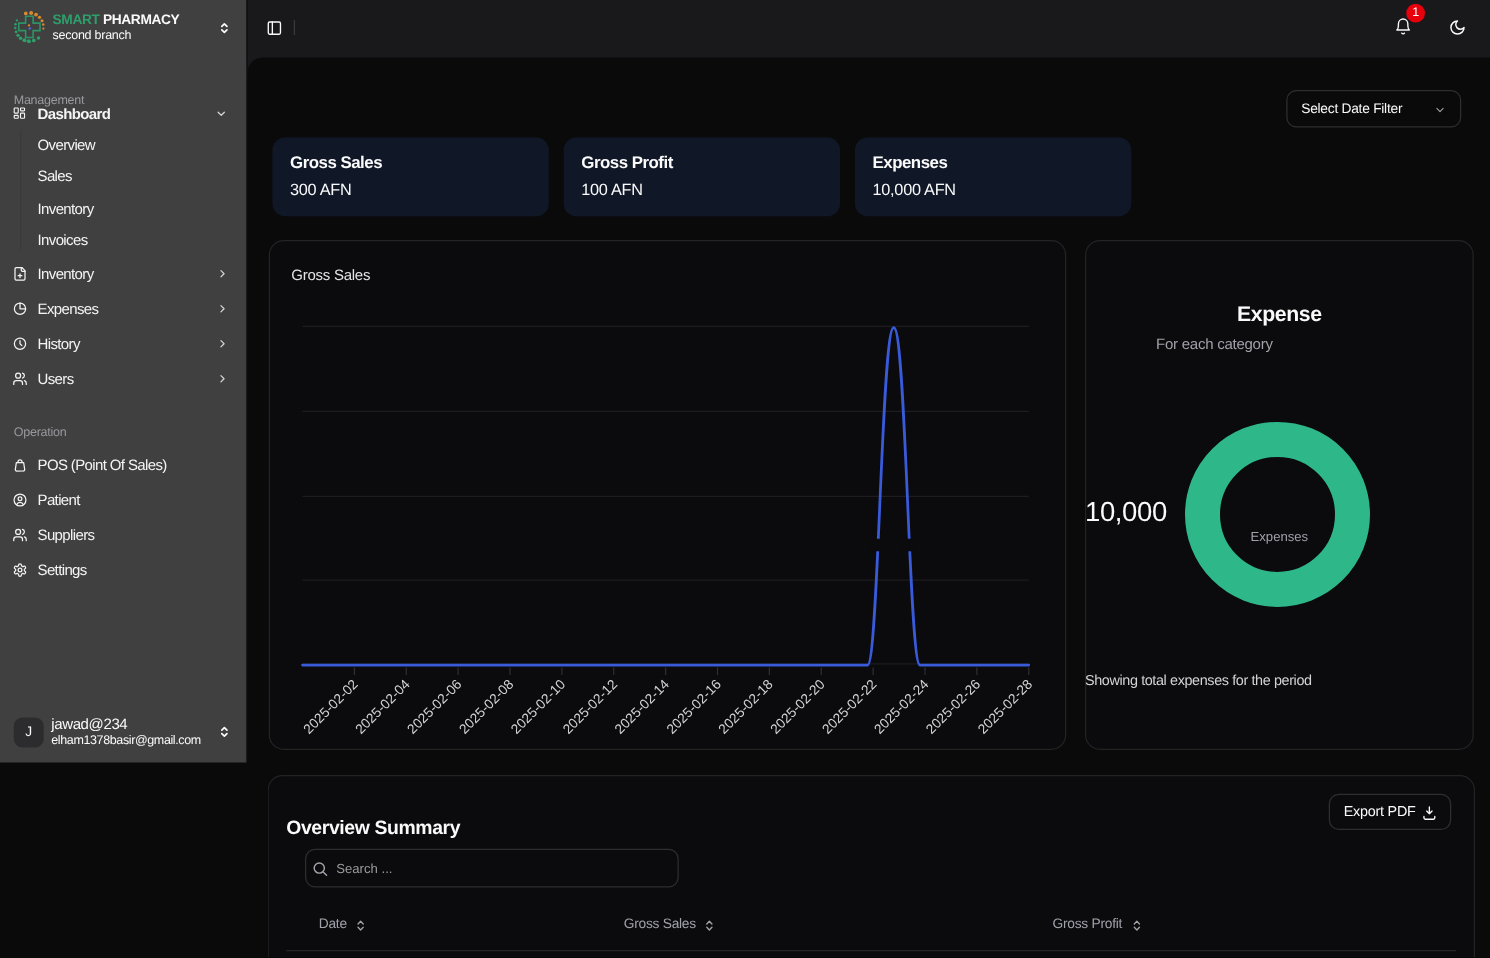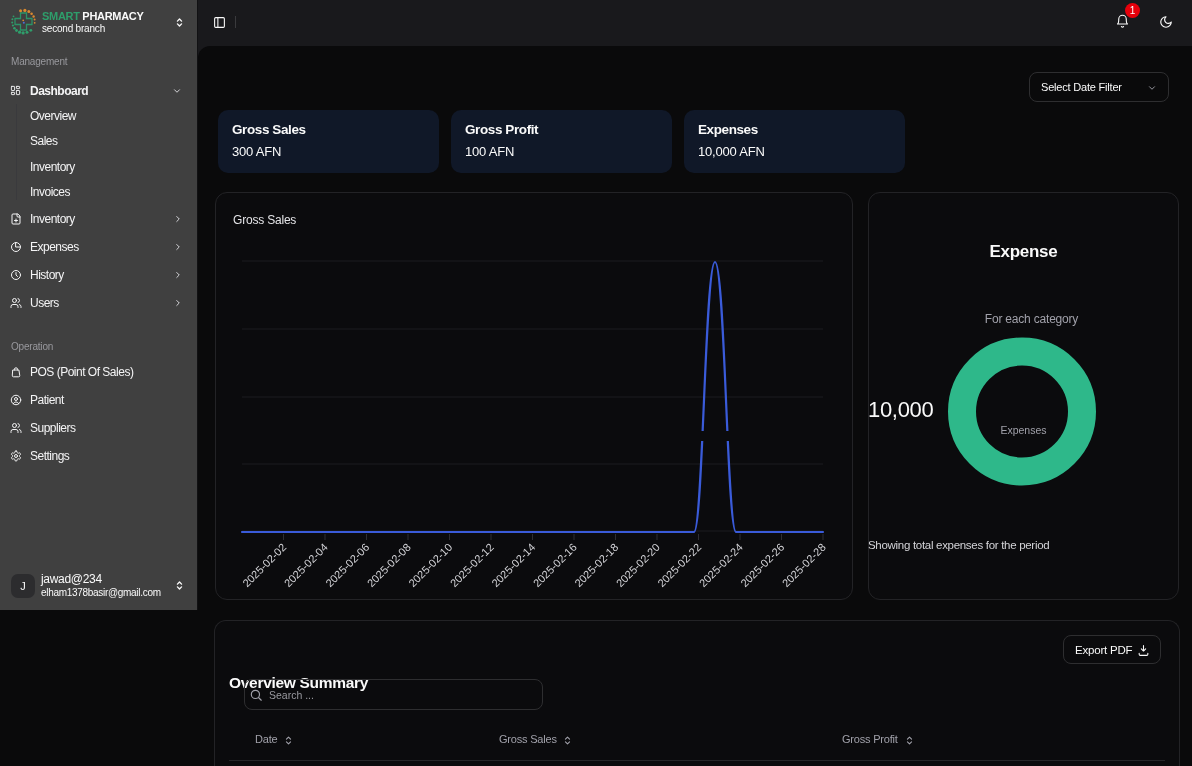--- a/index.html
+++ b/index.html
@@ -41,21 +41,21 @@
     <circle cx="17.0" cy="24.3" r="1.5" fill="#2f9e6b"></circle>
     <circle cx="20.8" cy="22.3" r="1.4" fill="#2f9e6b"></circle>
   </svg>
   <div class="abs" style="left:42px; top:10px; font-size:11px; font-weight:bold; color:#fafafa; letter-spacing:-0.3px;"><span style="color:#2e9e6b;">SMART</span> PHARMACY</div>
   <div class="abs" style="left:42px; top:23px; font-size:10px; letter-spacing:-0.2px; color:#fafafa;">second branch</div>
   <svg class="abs" style="left:175px; top:17px;" width="9" height="11" viewBox="0 0 12 16" fill="none" stroke="#fafafa" stroke-width="2" stroke-linecap="round" stroke-linejoin="round">
     <path d="M3 6 L6 3 L9 6"></path>
       <path d="M3 10 L6 13 L9 10"></path>
   </svg>
 
-  <div class="abs" style="left:11px; top:56px; font-size:10px; letter-spacing:-0.2px; color:#98989d;">Management</div>
+  <div class="abs" style="left:11px; top:75px; font-size:10px; letter-spacing:-0.2px; color:#98989d;">Management</div>
 
   <svg class="abs" style="left:10px; top:85px;" width="11" height="11" viewBox="0 0 24 24" fill="none" stroke="#f4f4f5" stroke-width="2" stroke-linecap="round" stroke-linejoin="round">
     <rect x="3" y="3" width="7" height="9" rx="1"></rect>
       <rect x="14" y="3" width="7" height="5" rx="1"></rect>
     <rect x="14" y="12" width="7" height="9" rx="1"></rect>
       <rect x="3" y="16" width="7" height="5" rx="1"></rect>
   </svg>
   <div class="abs" style="left:30px; top:84px; font-size:12px; letter-spacing:-0.5px; color:#f4f4f5;font-weight:bold;">Dashboard</div>
   <svg class="abs" style="left:172px; top:86px;" width="10" height="10" viewBox="0 0 24 24" fill="none" stroke="#d4d4d8" stroke-width="2.4" stroke-linecap="round" stroke-linejoin="round">
       <path d="M6 9 L12 15 L18 9"></path>
@@ -223,30 +223,30 @@
   </g>
 
   <path d="M26 339 L478 339 C487 339 489 69 499 69 C509 69 511 339 520 339 L607 339" fill="none" stroke="#3a5bd9" stroke-width="2.2" stroke-linecap="round"></path>
 
   <rect x="481" y="238" width="7" height="10" fill="#0b0b0d"></rect>
   <rect x="507" y="238" width="7" height="10" fill="#0b0b0d"></rect>
 </svg>
 
 <div class="abs" style="left:868px; top:192px; width:311px; height:408px; background:#0b0b0d; border:1px solid #232326; border-radius:12px;"></div>
 <div class="abs" style="left:868px; top:242px; width:311px; text-align:center; font-size:17px; font-weight:bold; letter-spacing:-0.3px; color:#fafafa;">Expense</div>
-<div class="abs" style="left:876px; top:268px; width:311px; text-align:center; font-size:12px; letter-spacing:-0.2px; color:#a1a1aa;margin-top:44px;">For each category</div>
+<div class="abs" style="left:816px; top:268px; width:311px; text-align:center; font-size:12px; letter-spacing:-0.2px; color:#a1a1aa;">For each category</div>
 <svg class="abs" style="left:942px; top:331px;" width="160" height="161" viewBox="0 0 160 161">
   <circle cx="80" cy="80.5" r="60" fill="none" stroke="#2eb88a" stroke-width="28"></circle>
 </svg>
 <div class="abs" style="left:868px; top:397px; width:311px; text-align:left; font-size:22px; letter-spacing:-0.3px; color:#fafafa;">10,000</div>
 <div class="abs" style="left:868px; top:424px; width:311px; text-align:center; font-size:10.5px; color:#a1a1aa;">Expenses</div>
 <div class="abs" style="left:868px; top:539px; width:311px; text-align:left; font-size:11.5px; letter-spacing:-0.3px; color:#d4d4d8;">Showing total expenses for the period</div>
 
 <div class="abs" style="left:214px; top:620px; width:966px; height:146px; background:#0b0b0d; border:1px solid #232326; border-radius:12px 12px 0 0; border-bottom:none;"></div>
-<div class="abs" style="left:229px; top:674px; font-size:15.5px; font-weight:bold; letter-spacing:-0.3px; color:#fafafa;text-align:right;">Overview Summary</div>
+<div class="abs" style="left:229px; top:654px; font-size:15.5px; font-weight:bold; letter-spacing:-0.3px; color:#fafafa;text-align:right;">Overview Summary</div>
 <div class="abs" style="left:1063px; top:635px; width:98px; height:29px; border:1px solid #2e2e30; border-radius:8px;"></div>
 <div class="abs" style="left:1075px; top:644px; font-size:11.5px; letter-spacing:-0.2px; color:#fafafa;">Export PDF</div>
 <svg class="abs" style="left:1137px; top:644px;" width="13" height="13" viewBox="0 0 24 24" fill="none" stroke="#fafafa" stroke-width="2" stroke-linecap="round" stroke-linejoin="round">
   <path d="M12 3 v10 M8 9 l4 4 4-4 M4 17 v2 a2 2 0 0 0 2 2 h12 a2 2 0 0 0 2-2 v-2"></path>
 </svg>
 
 <div class="abs" style="left:244px; top:679px; width:299px; height:31px; border:1px solid #2e2e30; border-radius:8px;"></div>
 <svg class="abs" style="left:249px; top:688px;" width="14" height="14" viewBox="0 0 24 24" fill="none" stroke="#a1a1aa" stroke-width="2" stroke-linecap="round" stroke-linejoin="round">
   <circle cx="11" cy="11" r="7"></circle>
     <path d="M21 21 l-4.3-4.3"></path>

